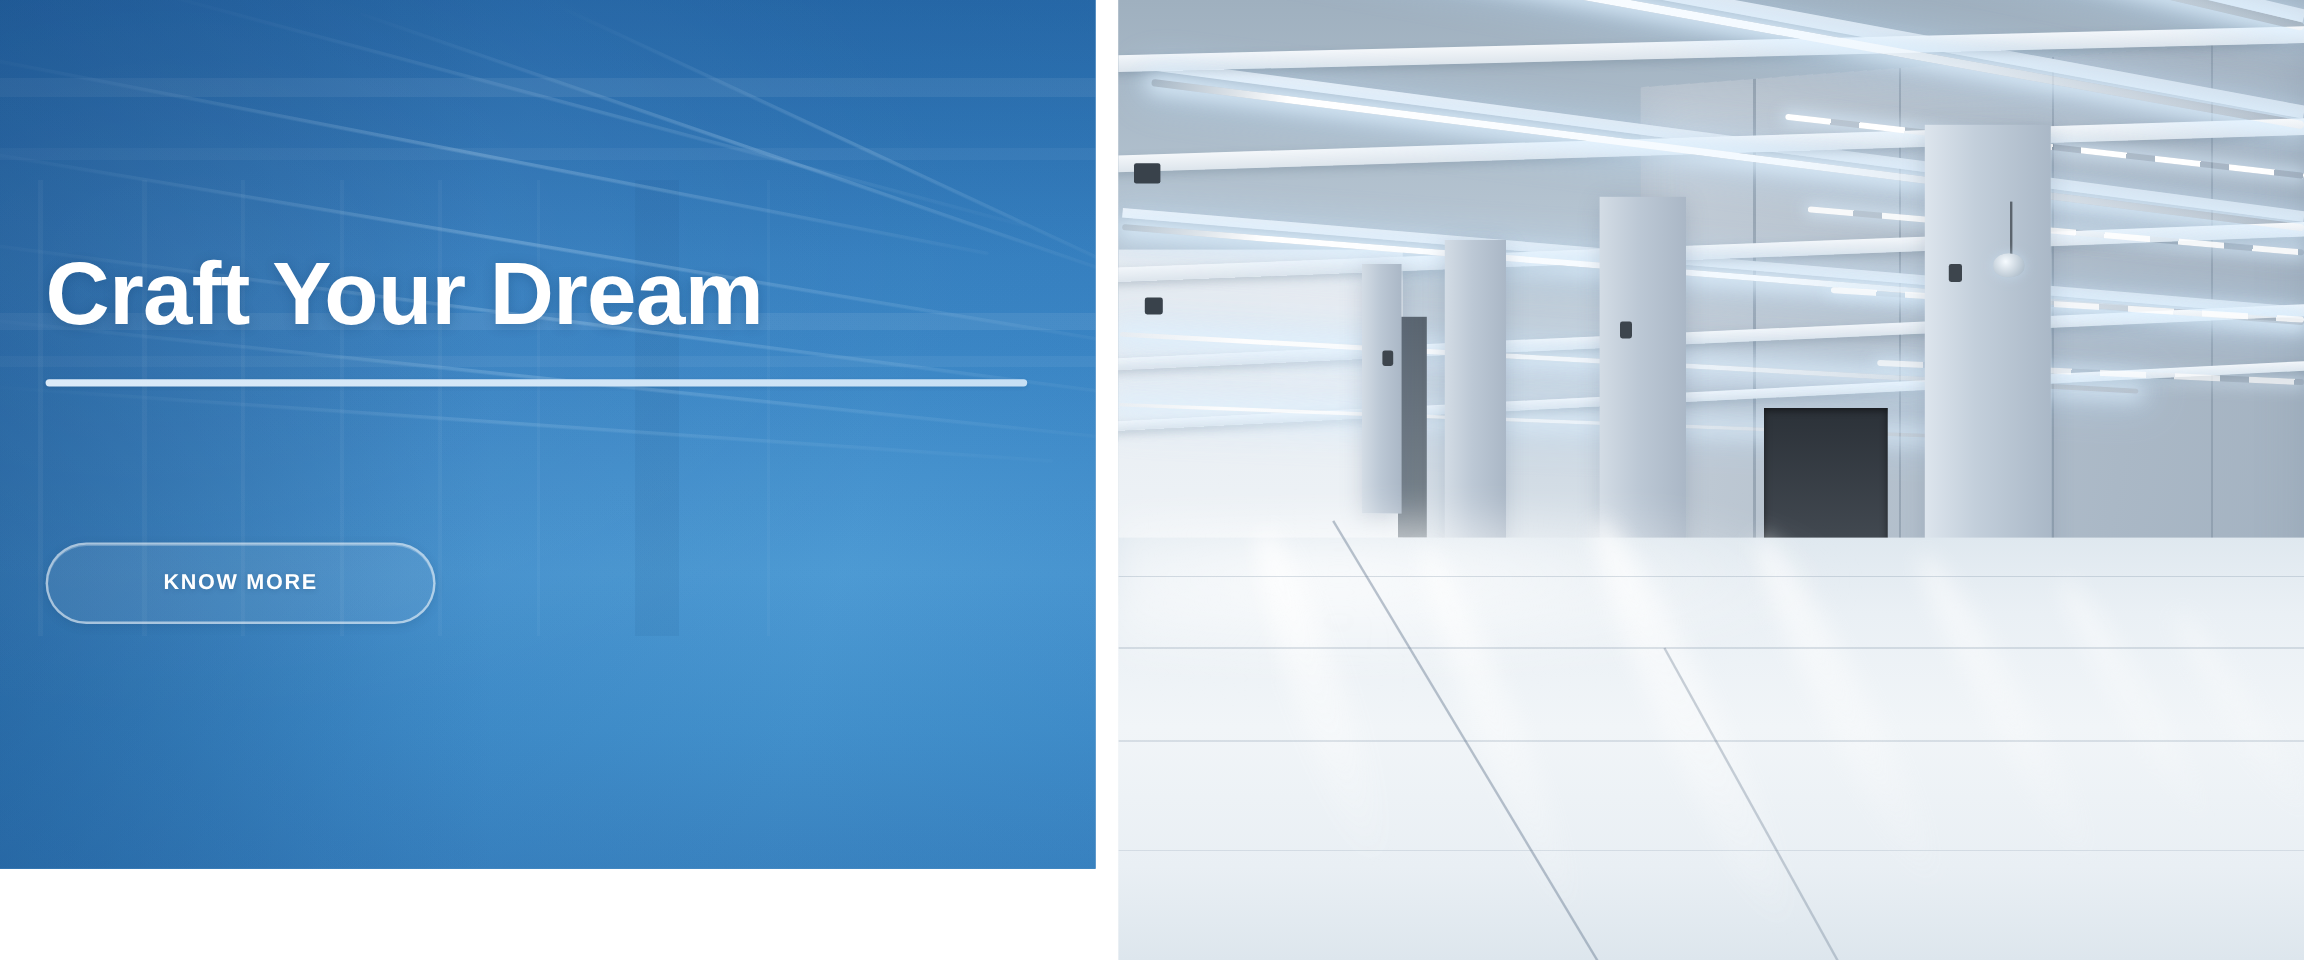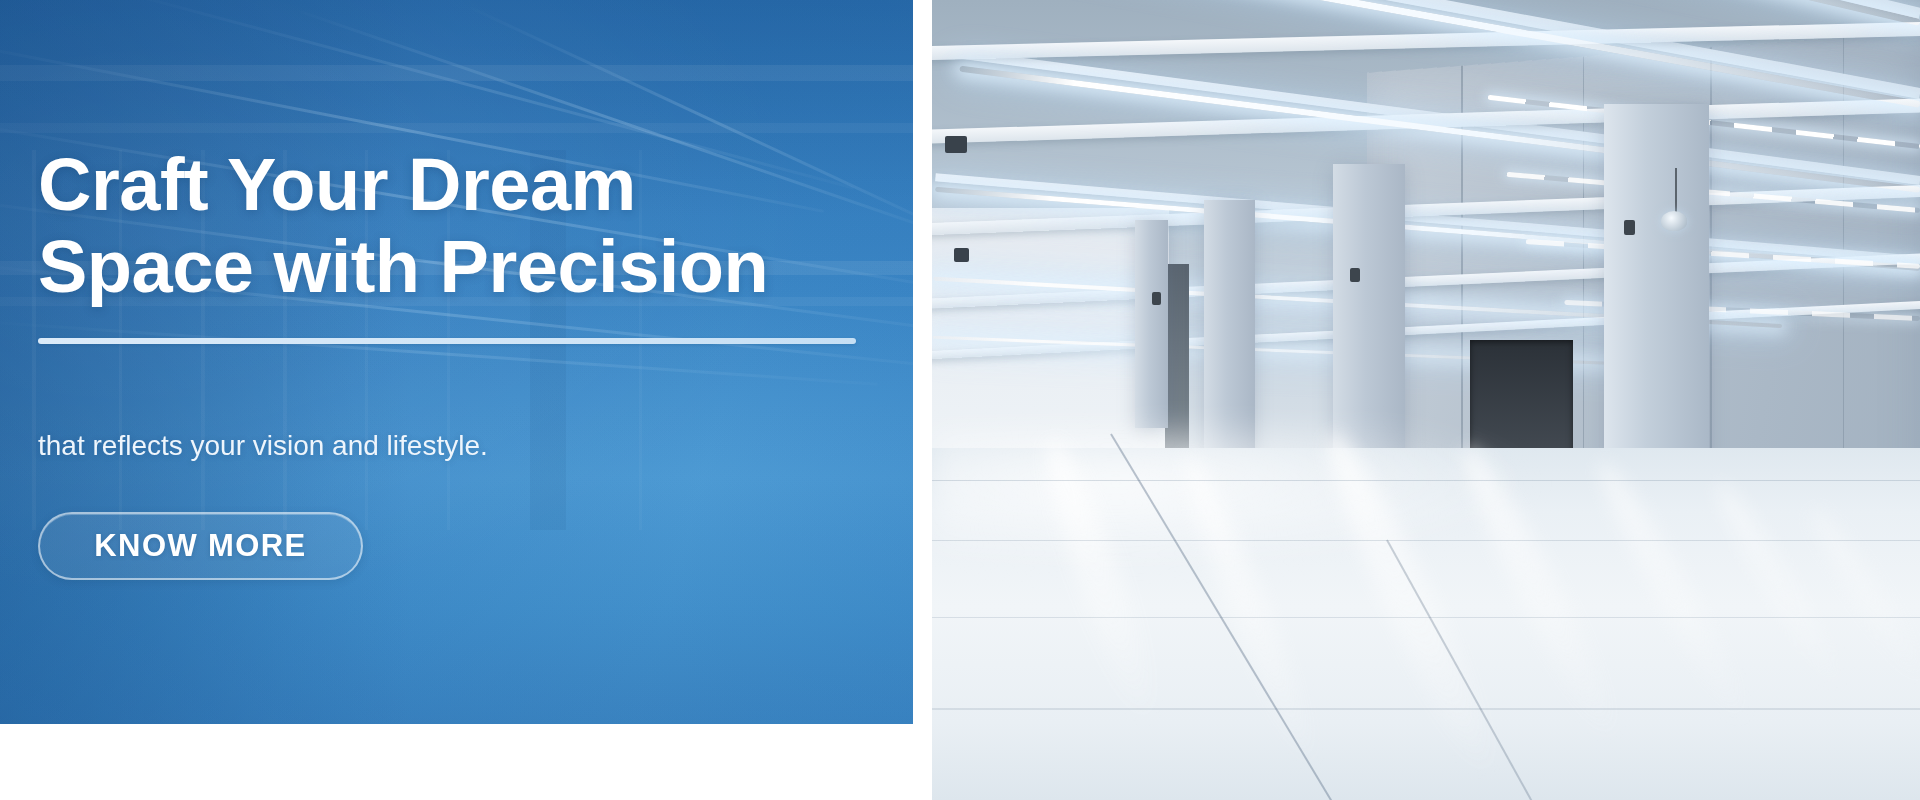--- a/index.html
+++ b/index.html
@@ -114,21 +114,21 @@
     max-width:720px;
   }
 
   .btn-know-more {
     display:inline-flex; align-items:center; justify-content:center;
     width:325px; height:68px;
     border:2px solid rgba(255,255,255,0.55);
     border-radius:40px;
     background:rgba(255,255,255,0.07);
     color:#ffffff;
-    font-size:31px; font-weight:700; letter-spacing:1.4px;
+    font-size:18px; font-weight:700; letter-spacing:1.4px;
     text-transform:uppercase;
     cursor:pointer;
     box-shadow:inset 0 1px 0 rgba(255,255,255,0.25), 0 2px 8px rgba(12,52,95,0.15);
     text-shadow:0 1px 4px rgba(15,60,105,0.25);
   }
 
   
   .separator { width:19px; height:800px; background:#ffffff; flex:0 0 19px; }
 
   
@@ -323,28 +323,26 @@
       <i class="s5"></i>
         <i class="s6"></i>
         <i class="s7"></i>
         <i class="s8"></i>
     </div>
     <div class="lp-wash"></div>
 
     <div class="lp-content">
       <h1 class="headline">
         <span class="l1">Craft Your Dream</span>
-        <span class="l2">Space with Precision</span>
       </h1>
 
       <div class="divider"></div>
 
       <p class="subtitle">
         <br>
-        <span>that reflects your vision and lifestyle.</span>
       </p>
 
       <button class="btn-know-more">KNOW MORE</button>
     </div>
   </div>
 
   <div class="separator"></div>
 
   <div class="right-panel">
     <div class="rp-ceiling"></div>

